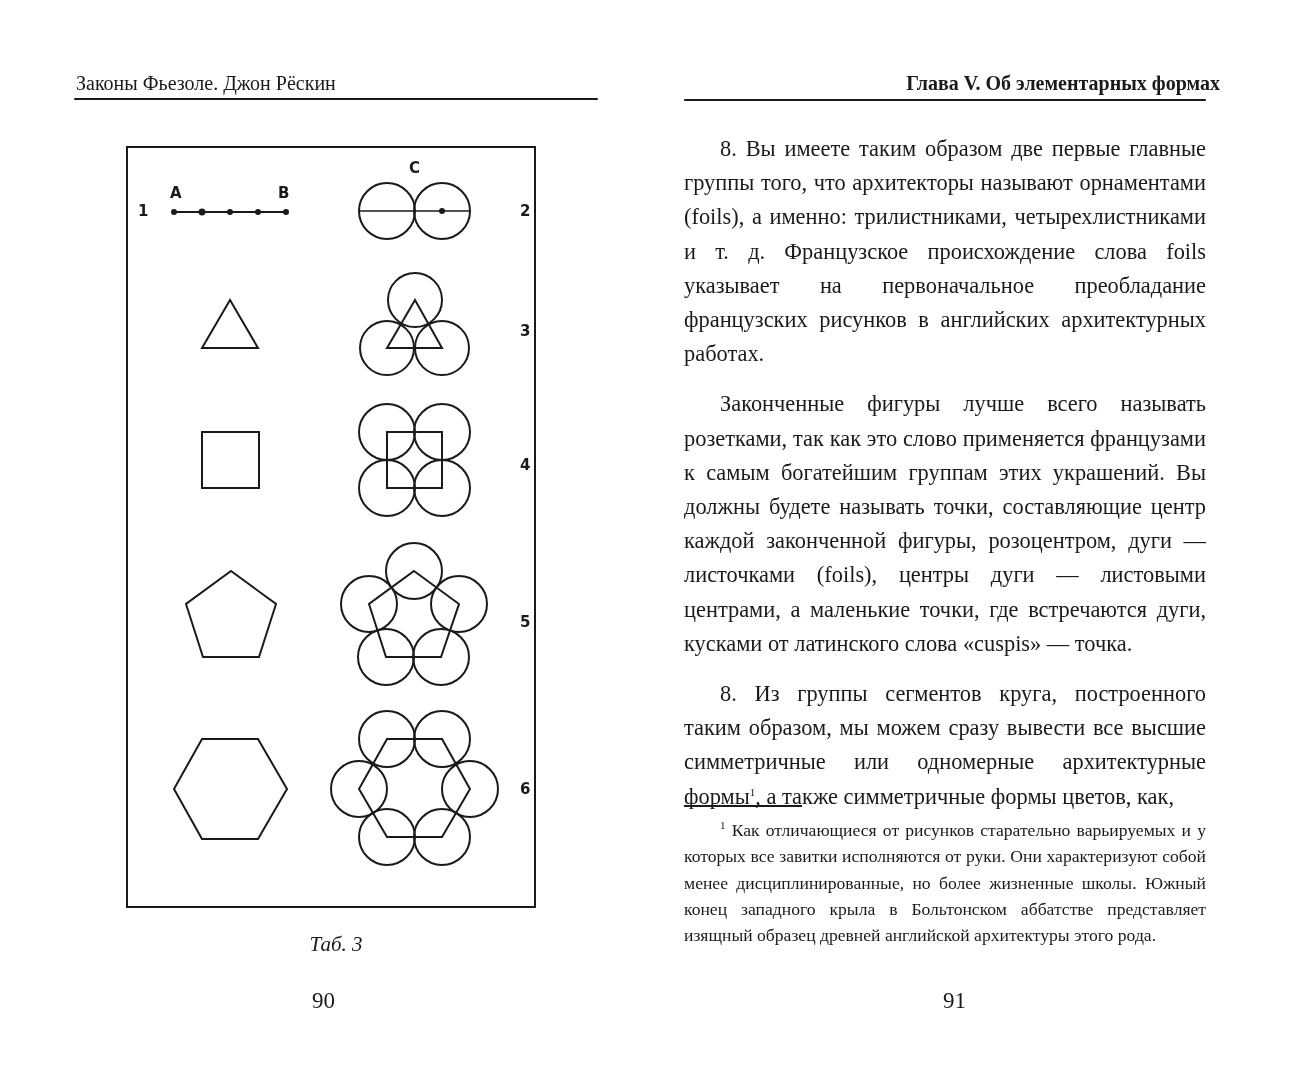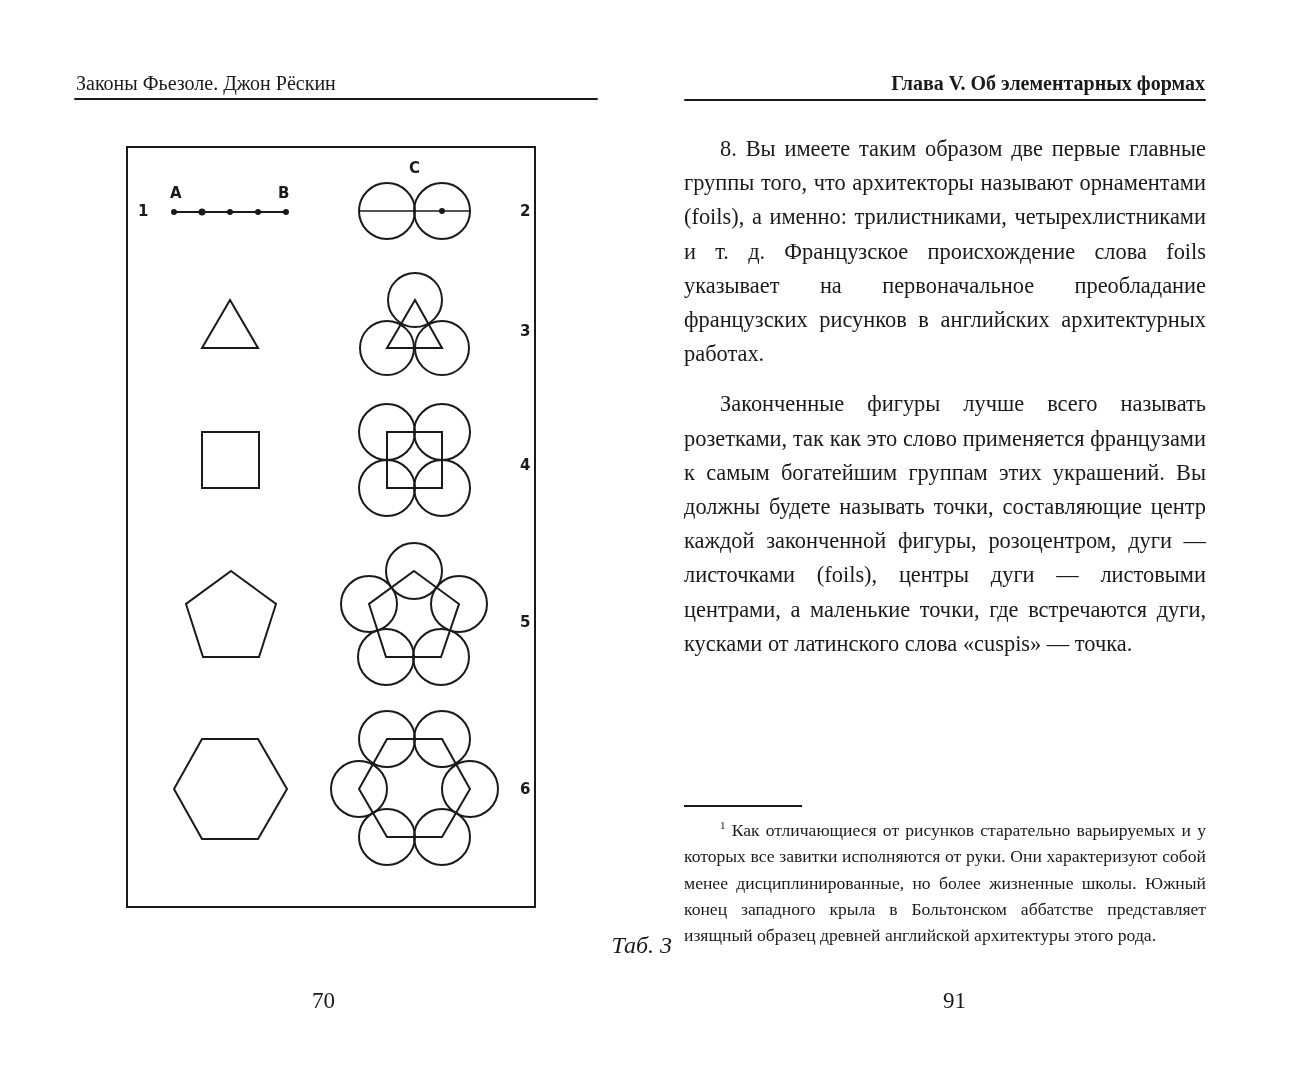--- a/index.html
+++ b/index.html
@@ -11,33 +11,33 @@
   }
   .page { position:absolute; top:0; height:848px; }
   .page-left { left:0; width:648px; }
   .page-right { left:648px; width:648px; }
 
   .running-head {
     position:absolute; top:72px; font-size:20px; white-space:nowrap;
     font-family:"Liberation Serif","DejaVu Serif",serif;
   }
   .left-head { left:76px; }
-  .right-head { right:91px; font-weight:bold; }
+  .right-head { right:76px; font-weight:bold; }
   .head-rule { position:absolute; height:2px; background:#1a1a1a; border-radius:2px; }
   .left-rule { left:74px; top:98px; width:524px; }
   .right-rule { left:36px; top:99px; width:522px; }
 
   .plate-frame {
     position:absolute; left:126px; top:146px; width:410px; height:762px;
     border:2px solid #1a1a1a; box-sizing:border-box;
   }
   .plate-svg { position:absolute; left:126px; top:146px; }
   .plate-caption {
-    position:absolute; left:0; width:672px; text-align:right; top:932px;
-    font-style:italic; font-size:24px;
+    position:absolute; left:0; width:672px; text-align:center; top:932px;
+    font-style:italic; font-size:21px;
     font-family:"Liberation Serif","DejaVu Serif",serif;
   }
   .folio {
     position:absolute; top:988px; font-size:23px;
     font-family:"Liberation Serif","DejaVu Serif",serif;
   }
   .folio-left { left:312px; }
   .folio-right { left:284px;margin-left:11px; }
 
   .body-text {
@@ -130,29 +130,30 @@
       <text x="12" y="70">1</text>
       <text x="394" y="70">2</text>
       <text x="394" y="190">3</text>
       <text x="394" y="324">4</text>
       <text x="394" y="481">5</text>
       <text x="394" y="648">6</text>
     </g>
   </svg>
 
   <div class="plate-caption">Таб. 3</div>
-  <div class="folio folio-left">70</div>
+  <div class="folio folio-left">90</div>
 </div>
 
 <div class="page page-right">
   <div class="running-head right-head">Глава V. Об элементарных формах</div>
   <div class="head-rule right-rule"></div>
 
   <div class="body-text">
     <p class="para">8. Вы имеете таким образом две первые главные группы того, что архитекторы называют орнаментами (foils), а именно: трилистниками, четырехлистниками и т. д. Французское происхождение слова foils указывает на первоначальное преобладание французских рисунков в английских архитектурных работах.</p>
     <p class="para">Законченные фигуры лучше всего называть розетками, так как это слово применяется французами к самым богатейшим группам этих украшений. Вы должны будете называть точки, составляющие центр каждой законченной фигуры, розоцентром, дуги — листочками (foils), центры дуги — листовыми центрами, а маленькие точки, где встречаются дуги, кусками от латинского слова «cuspis» — точка.</p>
+    <p class="para"><span>8. Из группы сегментов круга, построенного таким образом, мы можем сразу вывести все высшие симметричные или одномерные архитектурные формы</span><sup>1</sup><span>, а также симметричные формы цветов, как,</span></p>
   </div>
 
   <div class="footnote-rule"></div>
   <div class="footnote"><sup>1</sup> <span>Как отличающиеся от рисунков старательно варьируемых и у которых все завитки исполняются от руки. Они характеризуют собой менее дисциплинированные, но более жизненные школы. Южный конец западного крыла в Больтонском аббатстве представляет изящный образец древней английской архитектуры этого рода.</span></div>
 
   <div class="folio folio-right">91</div>
 </div>
 
 </body></html>

